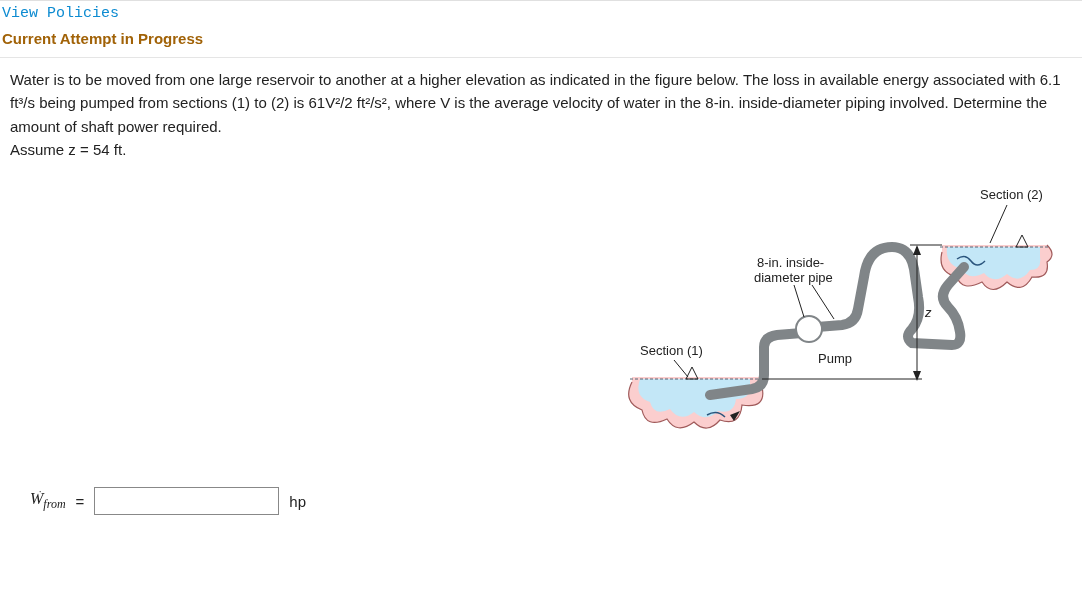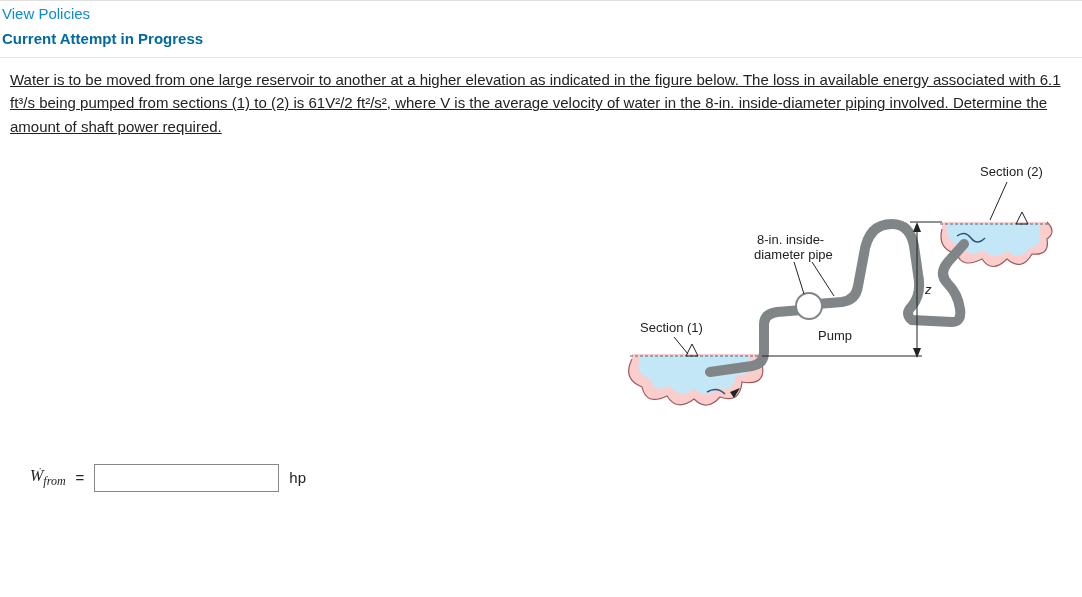--- a/index.html
+++ b/index.html
@@ -4,26 +4,26 @@
   <style>
     * { box-sizing: border-box; margin: 0; padding: 0; }
     body {
       font-family: "Segoe UI", Arial, sans-serif;
       font-size: 15px;
       color: #222;
       background: #fff;
       width: 1082px;
     }
     .top-border { border-top: 1px solid #e0e0e0; }
-    .link-row { padding: 4px 2px 6px 2px; }
+    .link-row { padding: 4px 2px 6px 2px; font-family: Liberation Mono, monospace; }
     .link-row a { color: #0d8bd1; text-decoration: none; font-size: 15px; }
-    .heading-row { padding: 2px 2px 8px 2px; font-weight: 700; color: #0369a1; font-size: 15px; }
+    .heading-row { padding: 2px 2px 8px 2px; font-weight: 700; color: #a16207; font-size: 15px; }
     .divider { border-top: 1px solid #e5e5e5; margin: 2px 0 10px 0; }
     .content-wrap { padding: 0 10px 10px 10px; }
-    .problem-text { line-height: 1.55; font-size: 15px; color: #222; text-decoration: underline; }
+    .problem-text { line-height: 1.55; font-size: 15px; color: #222; }
     .problem-text p { margin: 0; }
     .diagram-wrap { width: 100%; display: flex; justify-content: flex-end; margin: 16px 0 30px 0; }
     .diagram { width: 460px; height: 280px; position: relative; }
     .answer-row { display: flex; align-items: center; gap: 10px; margin-top: 30px; margin-left: 20px; }
     .var-label { font-style: italic; font-family: Georgia, 'Times New Roman', serif; font-size: 16px; position: relative; }
     .dot { position: absolute; top: -4px; left: 8.5px; font-style: normal; font-size: 10px; }
     .sub { font-size: 12px; vertical-align: sub; }
     .answer-input {
       width: 185px; height: 28px; border: 1px solid #888;
       padding: 2px 6px; font-size: 14px;
@@ -47,20 +47,21 @@
 <div class="top-border"></div>
 <div class="link-row">
   <a href="#">View Policies</a>
 </div>
 <div class="heading-row">Current Attempt in Progress</div>
 <div class="divider"></div>
 
 <div class="content-wrap">
   <div class="problem-text">
     <p>Water is to be moved from one large reservoir to another at a higher elevation as indicated in the figure below. The loss in available energy associated with 6.1 ft³/s being pumped from sections (1) to (2) is 61V²/2 ft²/s², where V is the average velocity of water in the 8-in. inside-diameter piping involved. Determine the amount of shaft power required.</p>
+    <p>Assume z = 54 ft.</p>
   </div>
 
   <div class="diagram-wrap">
     <div class="diagram">
       <svg viewBox="0 0 460 280" width="460" height="280">
 
         <g>
           <path class="shore" d="M 330 75 Q 325 95 345 100 Q 350 115 370 105 Q 380 120 395 105 Q 410 118 420 100 Q 438 102 435 85 Q 445 78 435 68 L 330 68 Z"></path>
           <path class="shore-edge" d="M 330 75 Q 325 95 345 100 Q 350 115 370 105 Q 380 120 395 105 Q 410 118 420 100 Q 438 102 435 85 Q 445 78 435 68"></path>
           <path class="water" d="M 335 70 Q 333 88 350 92 Q 356 104 372 96 Q 382 108 395 97 Q 408 108 418 93 Q 430 93 428 80 L 428 70 Z"></path>

